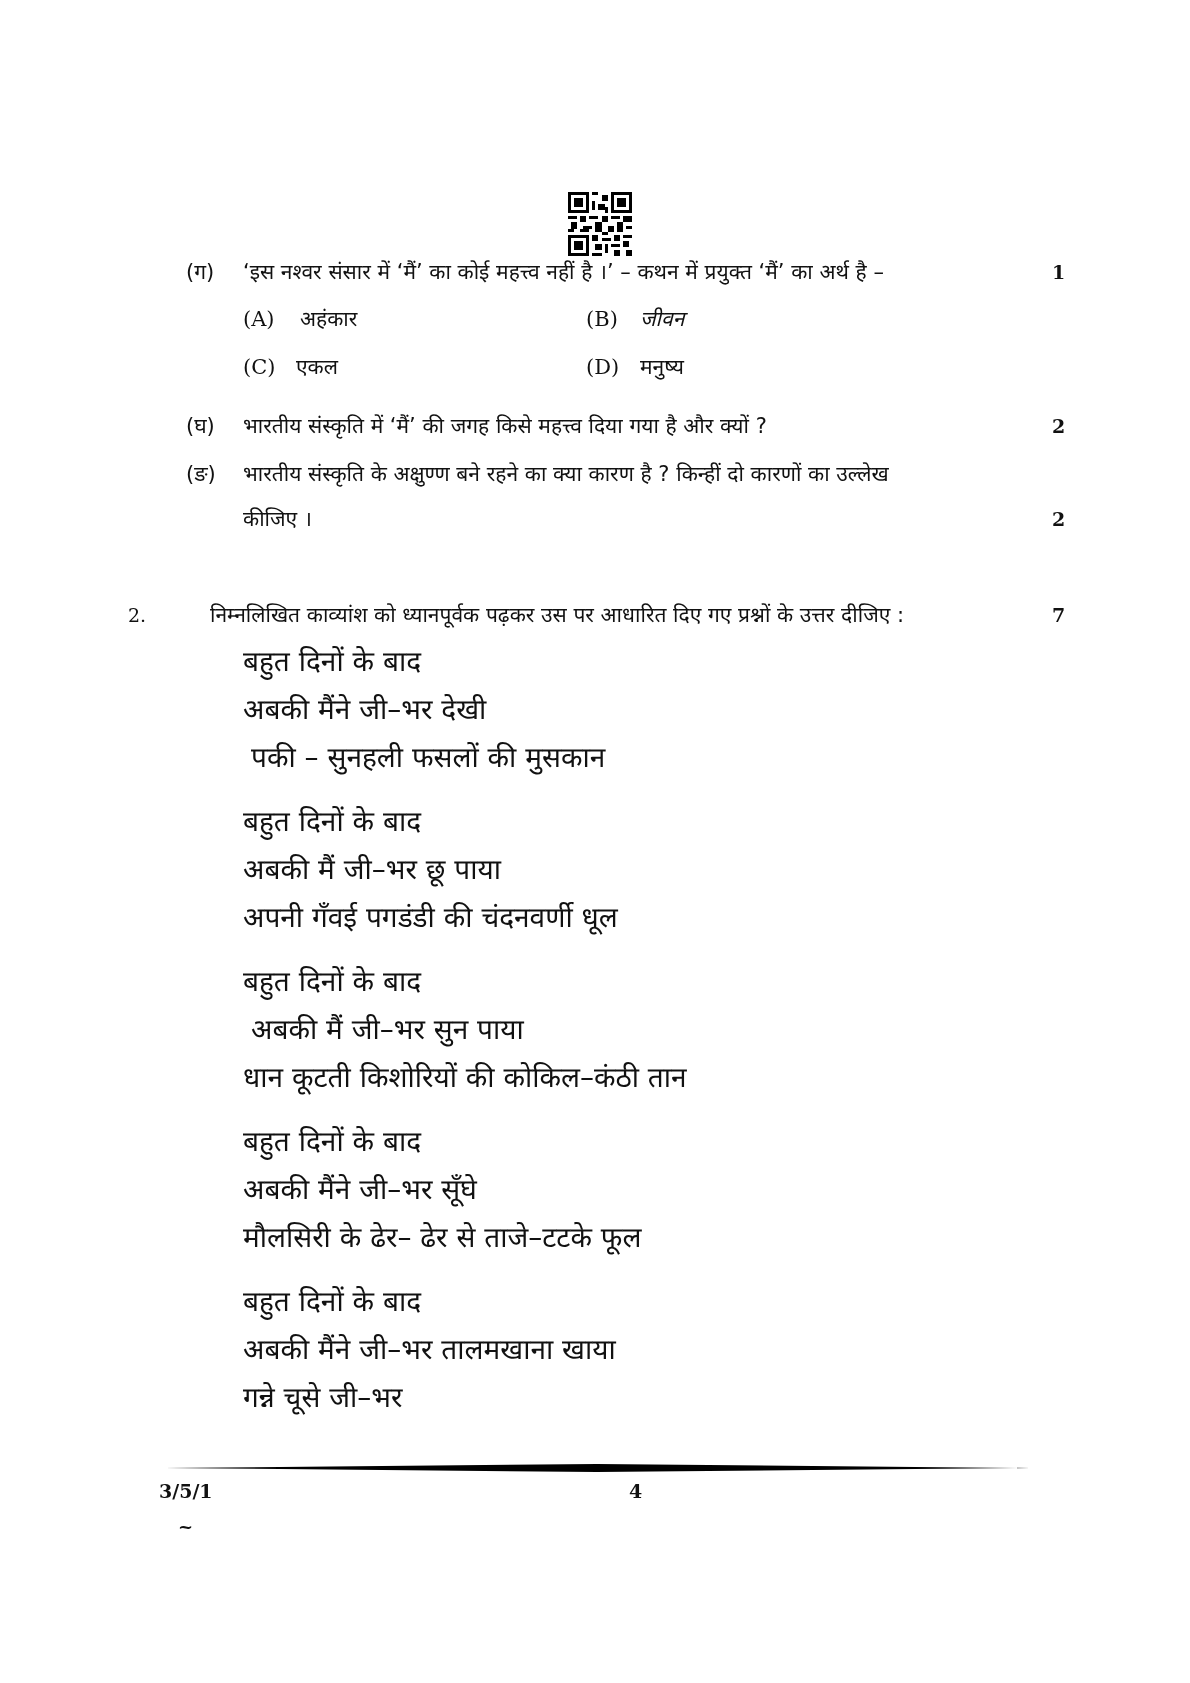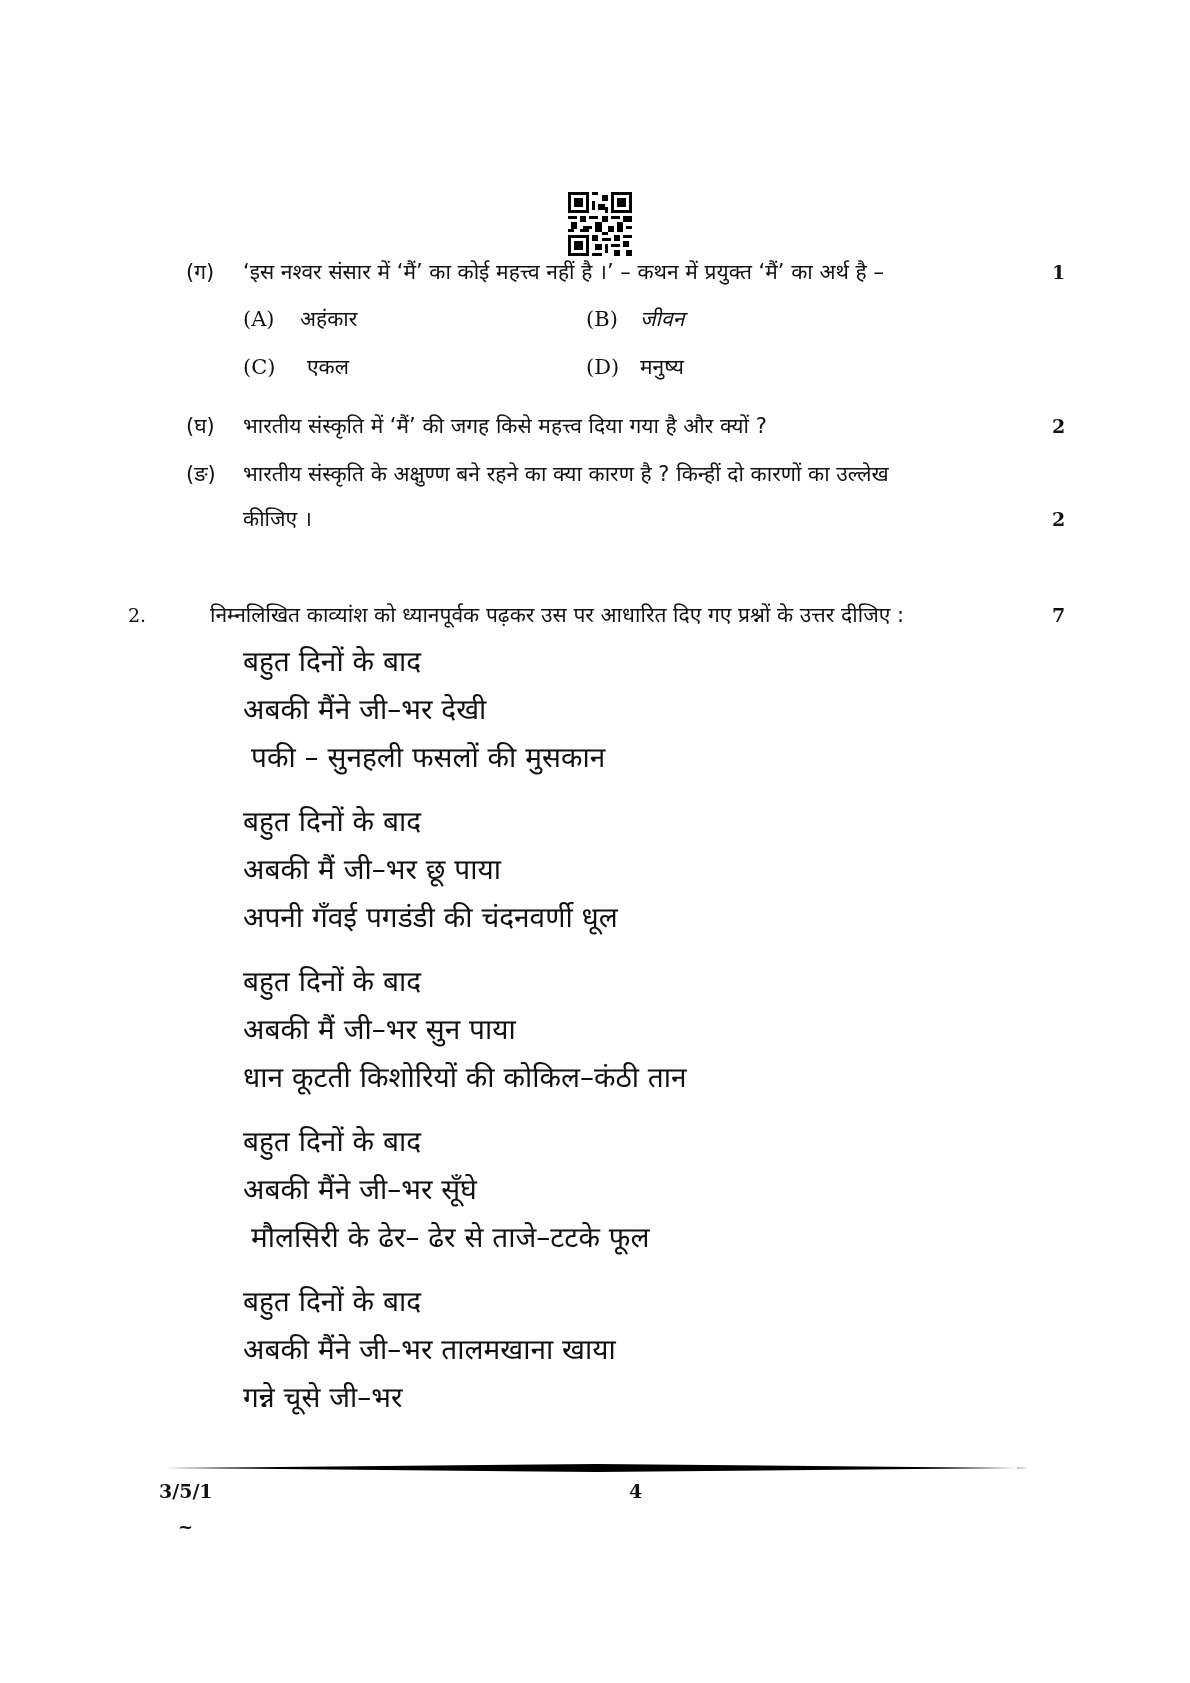--- a/index.html
+++ b/index.html
@@ -71,21 +71,21 @@
   <div>
     <span class="abs hi serif" style="left:243px;top:305px;">(A)</span>
     <span class="abs hi" style="left:300px;top:305px;">अहंकार</span>
   </div>
   <div>
     <span class="abs hi serif" style="left:586px;top:305px;">(B)</span>
     <span class="abs hi" style="left:640px;top:305px;font-style:italic;">जीवन</span>
   </div>
   <div>
     <span class="abs hi serif" style="left:243px;top:353px;">(C)</span>
-    <span class="abs hi" style="left:307px;top:353px;">एकल</span>
+    <span class="abs hi" style="left:296px;top:353px;">एकल</span>
   </div>
   <div>
     <span class="abs hi serif" style="left:586px;top:353px;">(D)</span>
     <span class="abs hi" style="left:640px;top:353px;">मनुष्य</span>
   </div>
 </div>
 
 <div>
   <span class="abs hi" style="left:186px;top:412px;">(घ)</span>
   <span class="abs hi" style="left:243px;top:412px;">भारतीय संस्कृति में ‘मैं’ की जगह किसे महत्त्व दिया गया है और क्यों ?</span>
@@ -114,28 +114,28 @@
   </div>
 
   <div>
     <span class="abs poem-line" style="left:243px;top:808px;">बहुत दिनों के बाद</span>
     <span class="abs poem-line" style="left:243px;top:856px;">अबकी मैं जी–भर छू पाया</span>
     <span class="abs poem-line" style="left:243px;top:904px;">अपनी गँवई पगडंडी की चंदनवर्णी धूल</span>
   </div>
 
   <div>
     <span class="abs poem-line" style="left:243px;top:968px;">बहुत दिनों के बाद</span>
-    <span class="abs poem-line" style="left:243px;top:1016px;">अबकी मैं जी–भर सुन पाया</span>
+    <span class="abs poem-line" style="left:251px;top:1016px;">अबकी मैं जी–भर सुन पाया</span>
     <span class="abs poem-line" style="left:243px;top:1064px;">धान कूटती किशोरियों की कोकिल–कंठी तान</span>
   </div>
 
   <div>
     <span class="abs poem-line" style="left:243px;top:1128px;">बहुत दिनों के बाद</span>
     <span class="abs poem-line" style="left:243px;top:1176px;">अबकी मैंने जी–भर सूँघे</span>
-    <span class="abs poem-line" style="left:251px;top:1224px;">मौलसिरी के ढेर– ढेर से ताजे–टटके फूल</span>
+    <span class="abs poem-line" style="left:243px;top:1224px;">मौलसिरी के ढेर– ढेर से ताजे–टटके फूल</span>
   </div>
 
   <div>
     <span class="abs poem-line" style="left:243px;top:1288px;">बहुत दिनों के बाद</span>
     <span class="abs poem-line" style="left:243px;top:1336px;">अबकी मैंने जी–भर तालमखाना खाया</span>
     <span class="abs poem-line" style="left:243px;top:1384px;">गन्ने चूसे जी–भर</span>
   </div>
 </div>
 
 <svg class="rule" viewBox="0 0 866 8" preserveAspectRatio="none">

